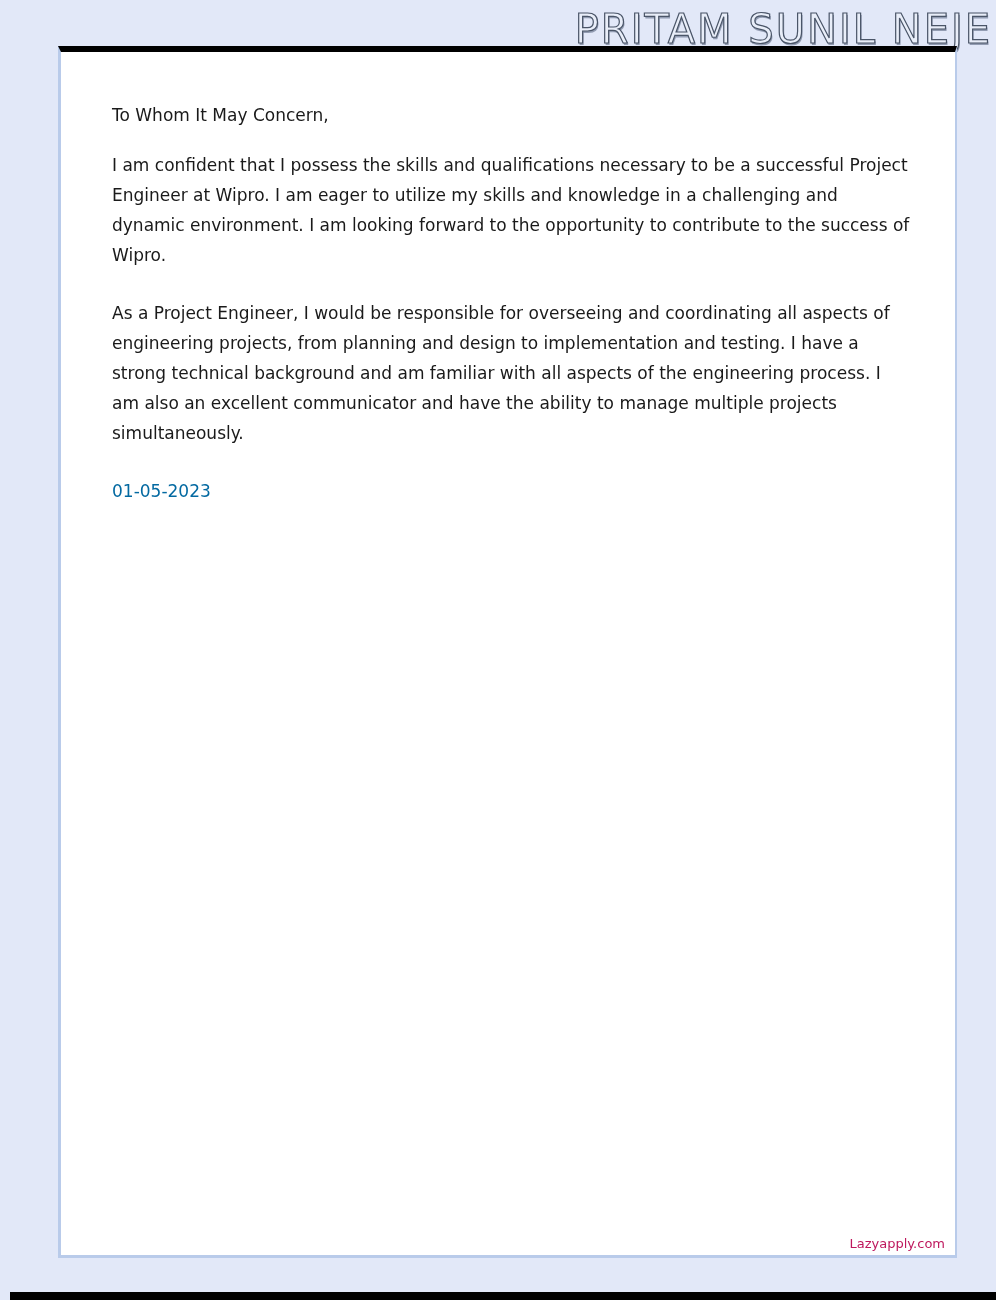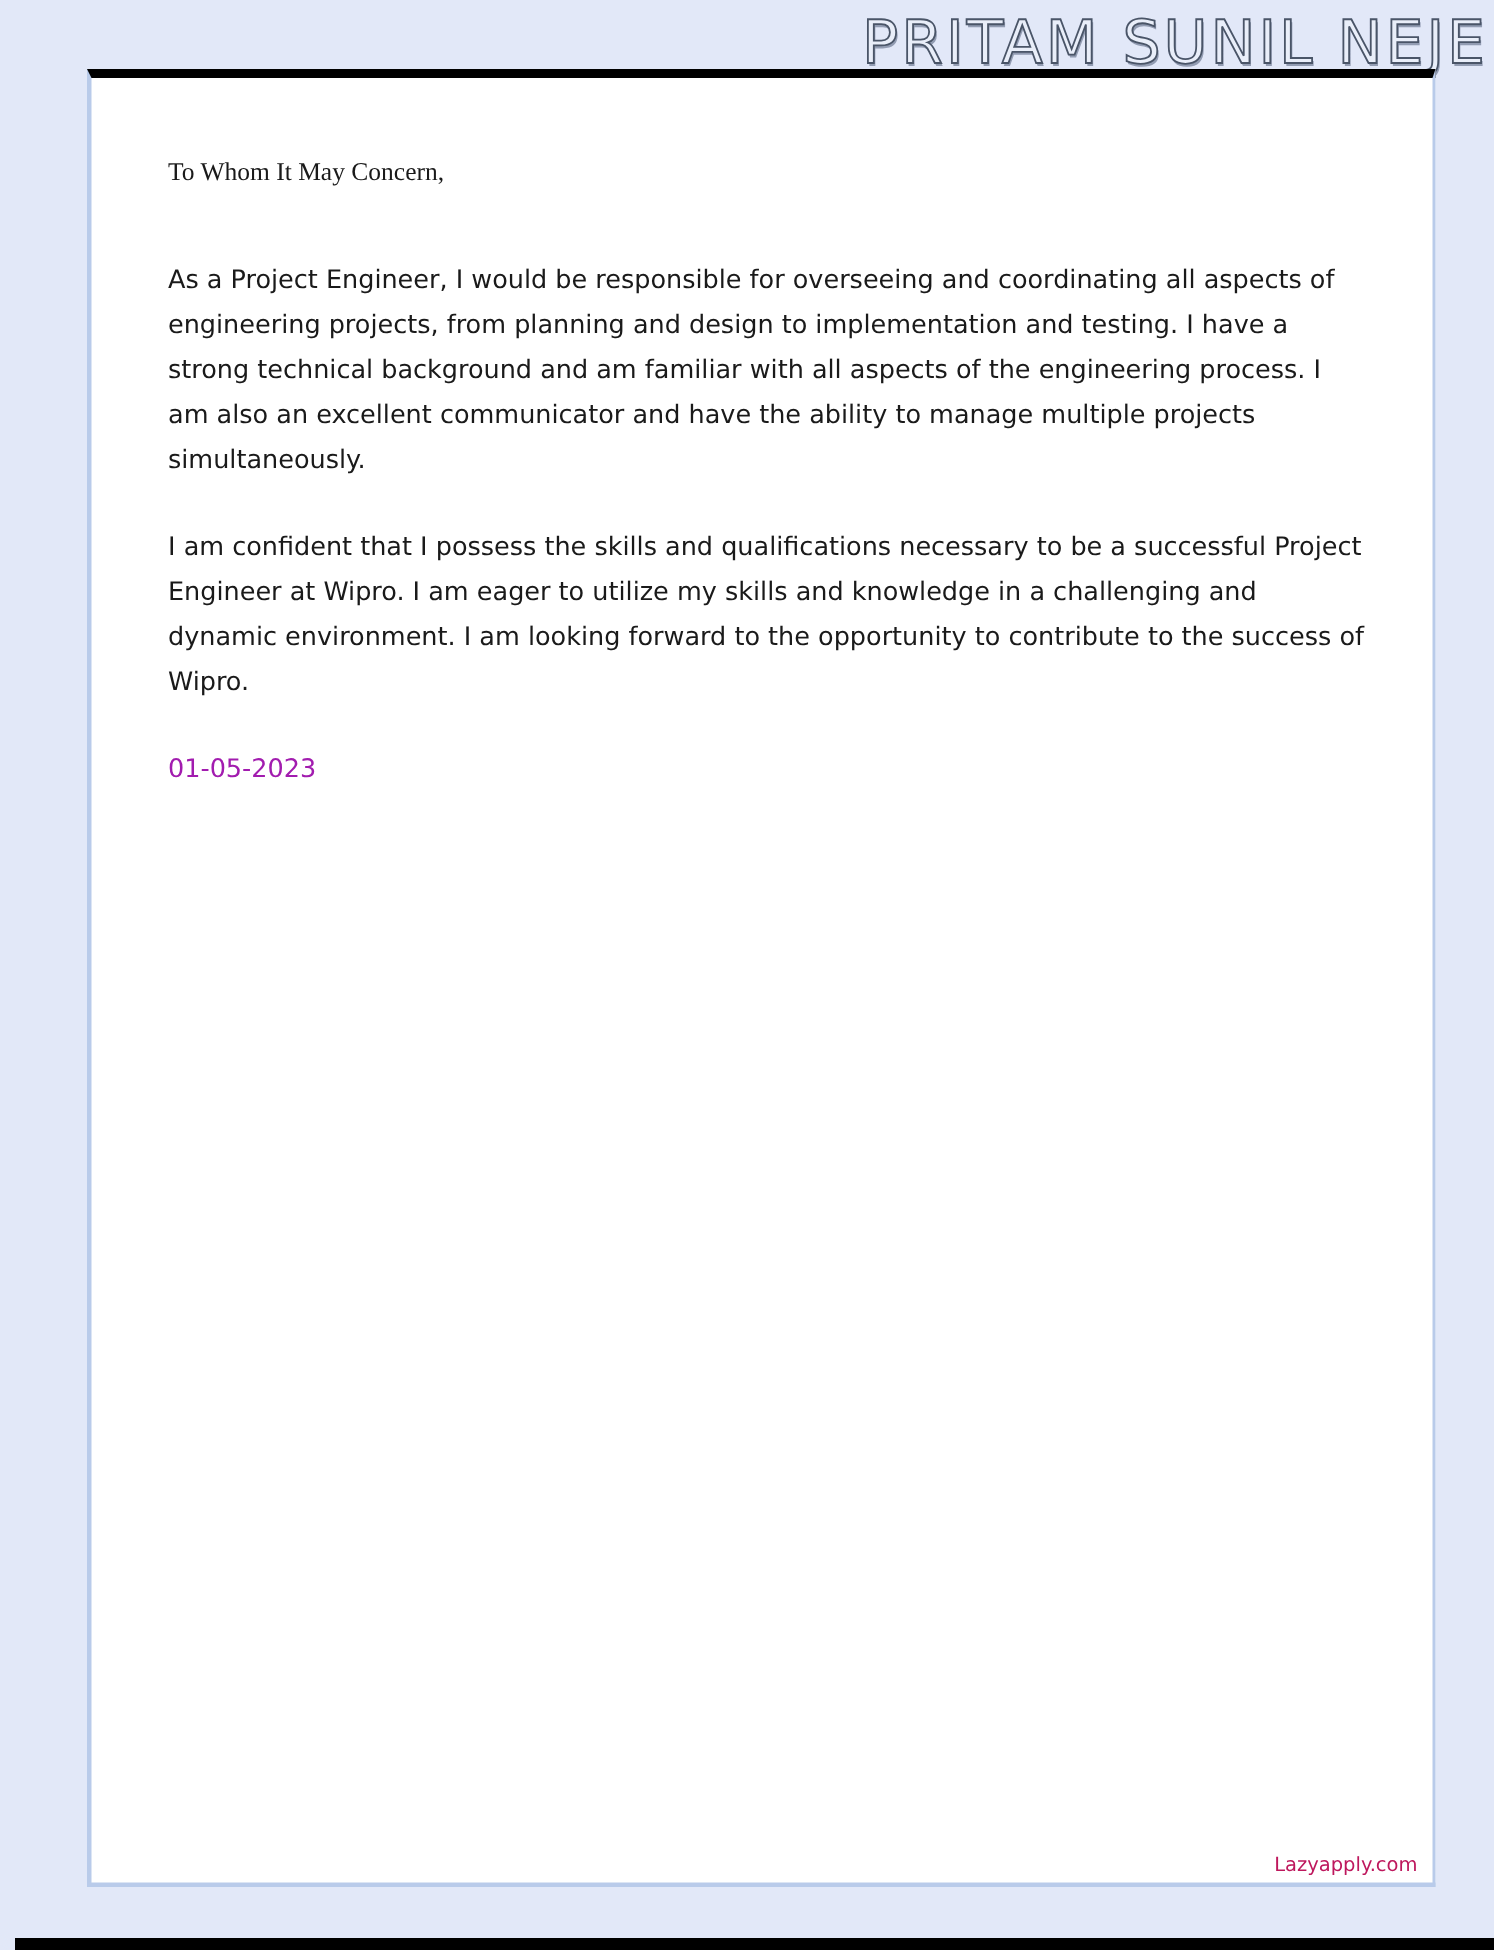--- a/index.html
+++ b/index.html
@@ -91,26 +91,25 @@
 
   .letter-body p {
     margin: 0 0 28px 0;
     font-family: "DejaVu Sans", sans-serif;
     font-size: 17px;
     line-height: 30px;
     color: #1a1a1a;
     text-align: left;
   }
   .letter-body p.salutation {
-    margin-bottom: 42px;
-    font-family: Liberation Serif, serif;
+    margin-bottom: 20px;
   }
   .letter-body p.date-line {
     margin-bottom: 0;
-    color: #a21caf;
+    color: #0369a1;
   }
 
   .footer-note {
     position: absolute;
     right: 10px;
     bottom: 4px;
     font-family: "DejaVu Sans", sans-serif;
     font-size: 13px;
     color: #be185d;
   }
@@ -123,23 +122,23 @@
   <div class="header-name">PRITAM SUNIL NEJE</div>
 
   <div class="paper">
     <div class="paper-inner">
 
       <div class="letter-body">
 
         <p class="salutation">To Whom It May Concern,</p>
 
 
+        <p>I am confident that I possess the skills and qualifications necessary to be a successful Project Engineer at Wipro. I am eager to utilize my skills and knowledge in a challenging and dynamic environment. I am looking forward to the opportunity to contribute to the success of Wipro.</p>
+
         <p>As a Project Engineer, I would be responsible for overseeing and coordinating all aspects of engineering projects, from planning and design to implementation and testing. I have a strong technical background and am familiar with all aspects of the engineering process. I am also an excellent communicator and have the ability to manage multiple projects simultaneously.</p>
-
-        <p>I am confident that I possess the skills and qualifications necessary to be a successful Project Engineer at Wipro. I am eager to utilize my skills and knowledge in a challenging and dynamic environment. I am looking forward to the opportunity to contribute to the success of Wipro.</p>
 
         <p class="date-line">01-05-2023</p>
 
       </div>
 
       <div class="footer-note">Lazyapply.com</div>
 
     </div>
   </div>
 

